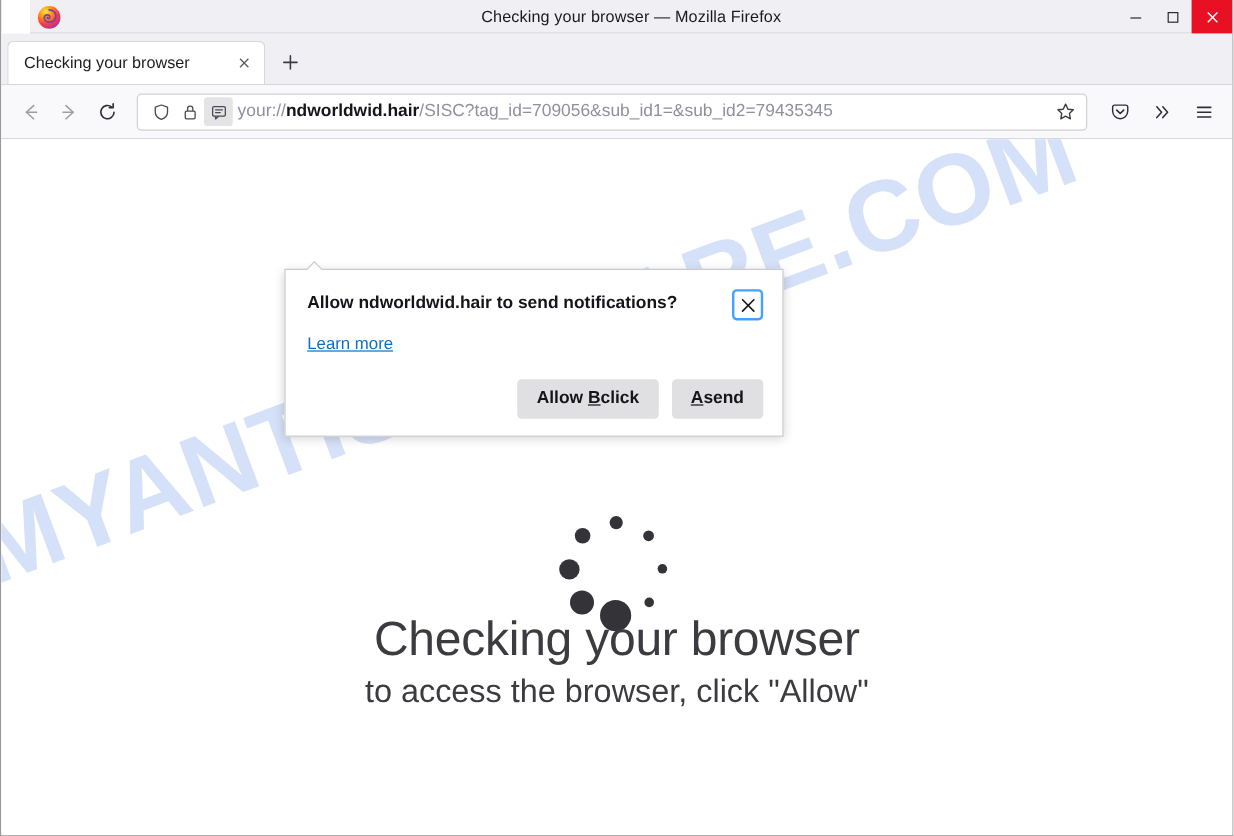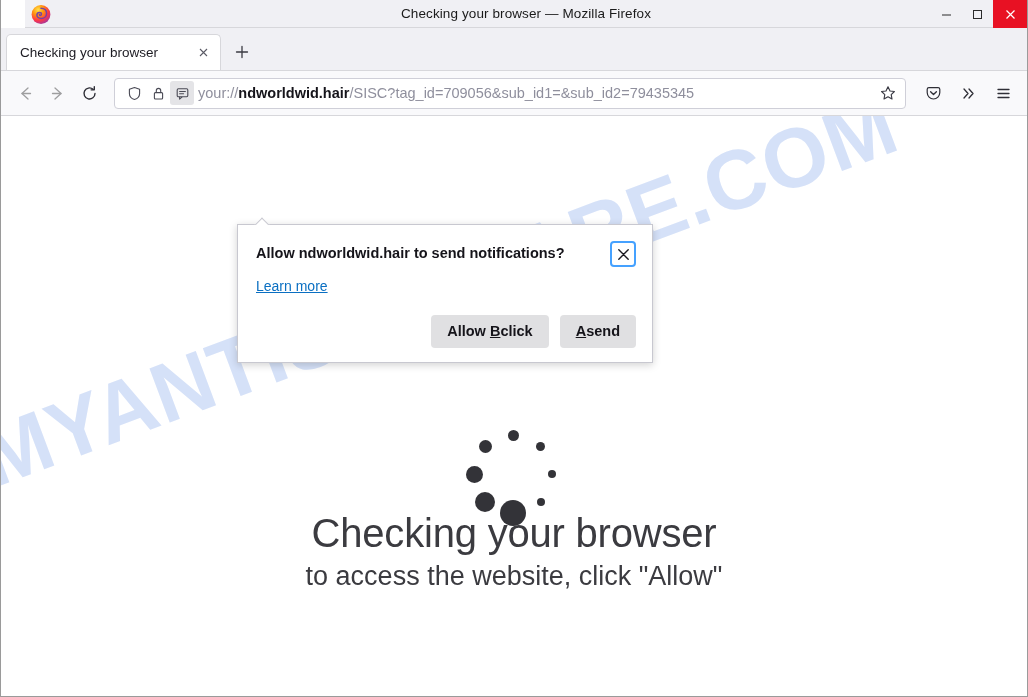--- a/index.html
+++ b/index.html
@@ -497,21 +497,21 @@
         <div class="dot" style="width: 20px; height: 20px; left: 17.4228px; top: 72.5772px; background: rgb(51, 51, 56);"></div>
         <div class="dot" style="width: 17px; height: 17px; left: 7.5px; top: 46.5px; background: rgb(51, 51, 56);"></div>
         <div class="dot" style="width: 13px; height: 13px; left: 20.9228px; top: 20.9228px; background: rgb(51, 51, 56);"></div>
         <div class="dot" style="width: 11px; height: 11px; left: 49.5px; top: 10.5px; background: rgb(51, 51, 56);"></div>
         <div class="dot" style="width: 9px; height: 9px; left: 78.0772px; top: 22.9228px; background: rgb(51, 51, 56);"></div>
         <div class="dot" style="width: 8px; height: 8px; left: 90px; top: 51px; background: rgb(51, 51, 56);"></div>
         <div class="dot" style="width: 8px; height: 8px; left: 78.5772px; top: 78.5772px; background: rgb(51, 51, 56);"></div>
       </div>
 
     <div id="headline">Checking your browser</div>
-    <div id="subline">to access the website, click "Allow"</div>
+    <div id="subline">to access the browser, click "Allow"</div>
 
     <div id="notif-popup">
       <div id="popup-tail"></div>
       <div id="notif-row">
         <div id="notif-title">Allow ndworldwid.hair to send notifications?</div>
         <div id="notif-close">
           <svg width="13" height="13" viewBox="0 0 13 13">
               <path d="M1.8 1.8 L11.2 11.2 M11.2 1.8 L1.8 11.2" stroke="currentColor" stroke-width="1.4" stroke-linecap="round"></path>
             </svg>
         </div>

